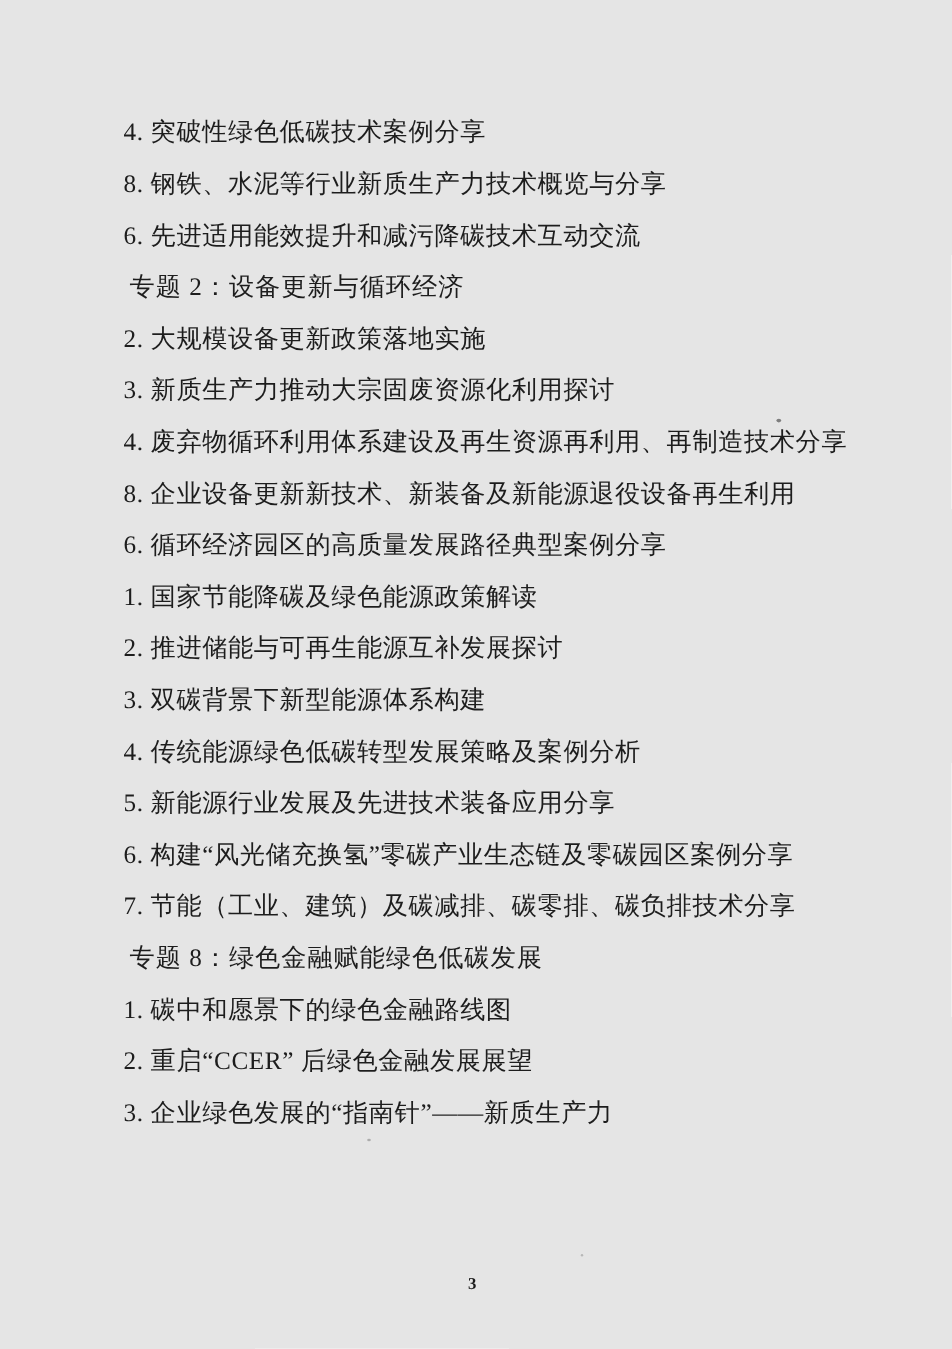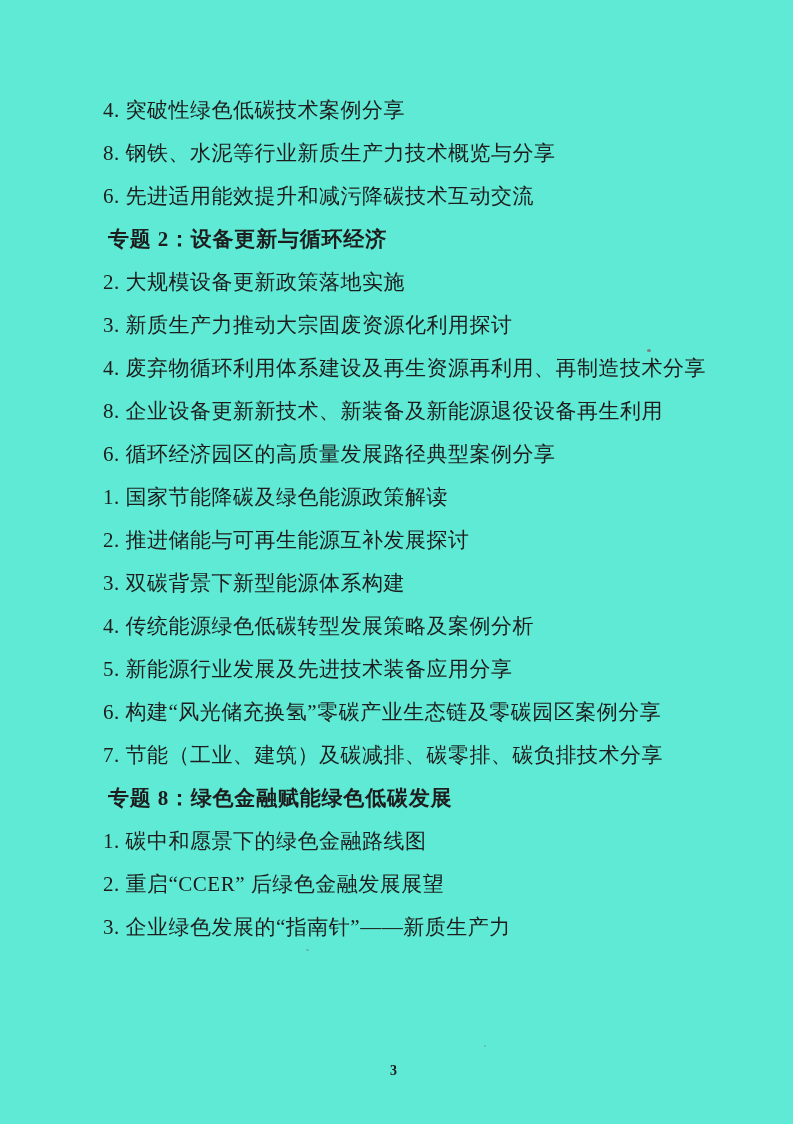--- a/index.html
+++ b/index.html
@@ -11,40 +11,40 @@
     height: 1124px;
     position: relative;
     background: #fdfdfd;
     overflow: hidden;
     font-family: "Liberation Serif", "DejaVu Serif", serif;
     color: #1d1d1d;
   }
   .page {
     position: absolute;
     inset: 0;
-    background: #5eead4;
+    background: #e5e5e5;
     padding-left: 21px;
   }
   .content {
     position: absolute;
     left: 103px;
     top: 88px;
     right: 40px;
   }
   .line {
     height: 43px;
     display: flex;
     align-items: center;
     font-size: 21px;
     letter-spacing: 0.5px;
     white-space: nowrap;
     font-weight: 400;
   }
   .line.header {
-    font-weight: 700;
+    font-weight: 400;
     padding-left: 5px;
     letter-spacing: 0.8px;
   }
   .footer {
     position: absolute;
     left: 0;
     right: 6px;
     top: 1063px;
     text-align: center;
     font-size: 14px;

